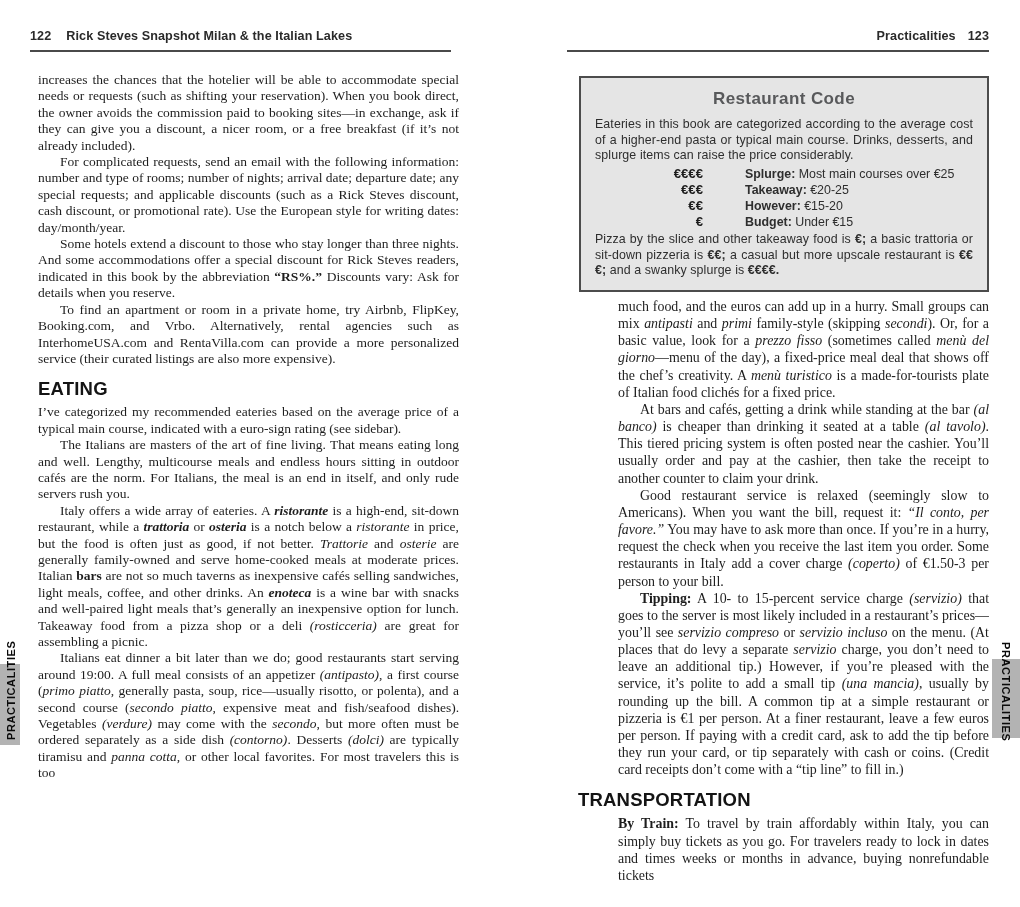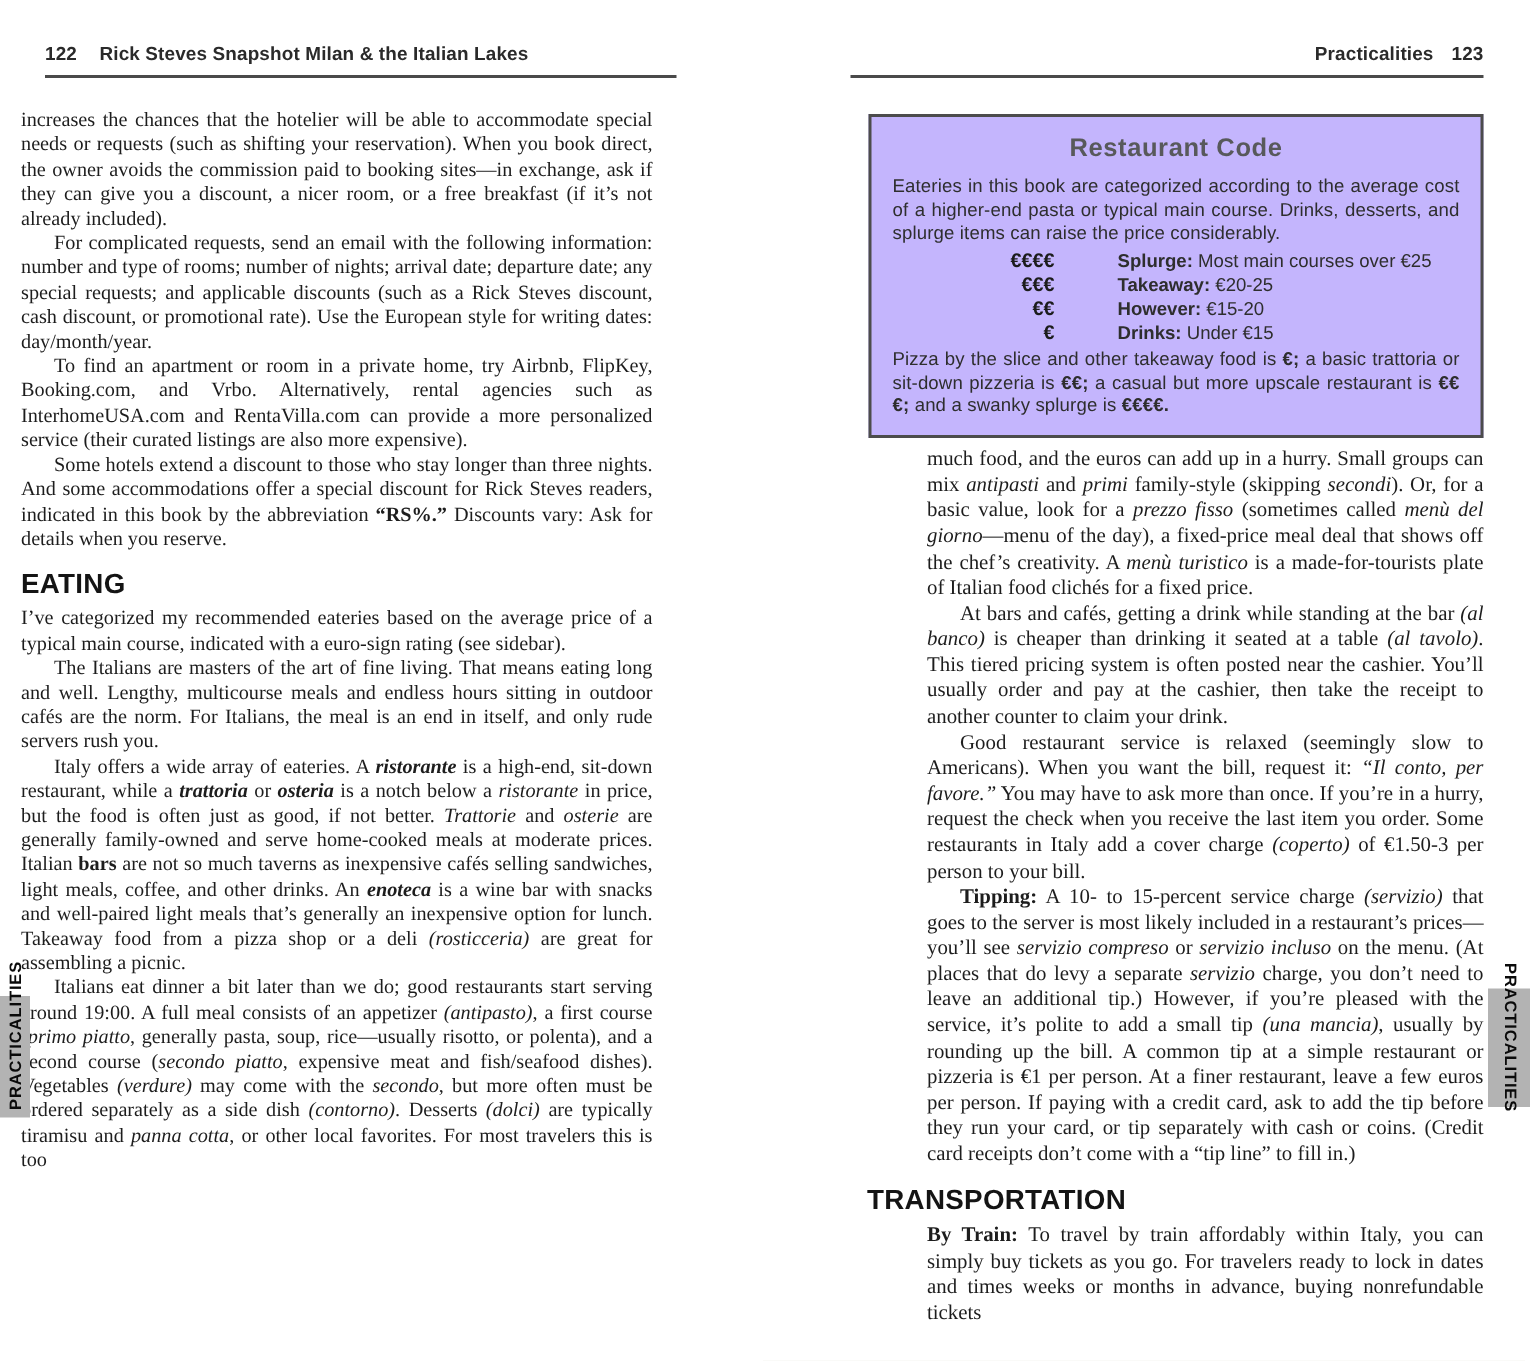--- a/index.html
+++ b/index.html
@@ -9,33 +9,33 @@
   .header{position:absolute;top:29px;font-family:"Liberation Sans", sans-serif;
           font-weight:bold;font-size:12.6px;color:#2a2a2a;letter-spacing:0.1px;}
   .header-left{left:30px;width:421px;display:flex;gap:15px;align-items:baseline;}
   .header-right{left:567px;width:422px;display:flex;gap:12px;align-items:baseline;justify-content:flex-end;}
   .pagenum{font-weight:bold;}
   .rule{position:absolute;top:50px;height:2px;background:#4a4a4a;}
   .rule-left{left:30px;width:421px;}
   .rule-right{left:567px;width:422px;}
   
   .col{position:absolute;}
-  .col-left{left:14px;top:72px;width:421px;}
+  .col-left{left:38px;top:72px;width:421px;}
   .col-right{left:578px;top:298px;width:411px;}
   .body-para{margin:0;text-align:justify;font-size:13.5px;line-height:16.4px;}
   .col-right .body-para{font-size:13.9px;line-height:17.15px;margin-left:40px;}
   .body-para.indent{text-indent:22px;}
   .flow-heading{font-family:"Liberation Sans", sans-serif;font-weight:bold;font-size:18.5px;
                 color:#141414;letter-spacing:0.2px;margin:11px 0 4px 0;}
   .seg-i{font-style:italic;}
   .seg-b{font-weight:bold;}
   .seg-bi{font-weight:bold;font-style:italic;}
   
   .sidebar-box{position:absolute;left:579px;top:76px;width:410px;box-sizing:border-box;
-               border:2px solid #4c4c4c;background:#c4b5fd;padding:9px 14px 11px 14px;
+               border:2px solid #4c4c4c;background:#e5e5e5;padding:9px 14px 11px 14px;
                font-family:"Liberation Sans", sans-serif;color:#2e2e2e;}
   .box-title{text-align:center;font-size:17px;font-weight:bold;color:#58595b;
              letter-spacing:0.4px;margin:2px 0 8px 0;}
   .box-text{font-size:12.4px;line-height:15.5px;text-align:justify;letter-spacing:0.1px;}
   .ratings{margin:2px 0 2px 0;}
   .rating-row{display:flex;line-height:16.2px;}
   .rating-symbol{width:108px;text-align:right;font-weight:bold;font-size:13.2px;color:#1c1c1c;}
   .rating-text{margin-left:42px;font-size:12.4px;color:#2e2e2e;}
   .rating-label{font-weight:bold;}
   
@@ -62,22 +62,22 @@
 
   <div class="header header-right">
     <span class="htitle">Practicalities</span>
     <span class="pagenum">123</span>
   </div>
   <div class="rule rule-right"></div>
 
   <div class="col col-left">
       <p class="body-para"><span>increases the chances that the hotelier will be able to accommodate special needs or requests (such as shifting your reservation). When you book direct, the owner avoids the commission paid to booking sites—in exchange, ask if they can give you a discount, a nicer room, or a free breakfast (if it’s not already included).</span></p>
       <p class="body-para indent"><span>For complicated requests, send an email with the following information: number and type of rooms; number of nights; arrival date; departure date; any special requests; and applicable discounts (such as a Rick Steves discount, cash discount, or promotional rate). Use the European style for writing dates: day/month/year.</span></p>
+      <p class="body-para indent"><span>Some hotels extend a discount to those who stay longer than three nights. And some accommodations offer a special discount for Rick Steves readers, indicated in this book by the abbreviation </span><span class="seg-b">“RS%.”</span><span> Discounts vary: Ask for details when you reserve.</span></p>
       <p class="body-para indent"><span>To find an apartment or room in a private home, try Airbnb, FlipKey, Booking.com, and Vrbo. Alternatively, rental agencies such as InterhomeUSA.com and RentaVilla.com can provide a more personalized service (their curated listings are also more expensive).</span></p>
-      <p class="body-para indent"><span>Some hotels extend a discount to those who stay longer than three nights. And some accommodations offer a special discount for Rick Steves readers, indicated in this book by the abbreviation </span><span class="seg-b">“RS%.”</span><span> Discounts vary: Ask for details when you reserve.</span></p>
       <div class="flow-heading">EATING</div>
       <p class="body-para"><span>I’ve categorized my recommended eateries based on the average price of a typical main course, indicated with a euro-sign rating (see sidebar).</span></p>
       <p class="body-para indent"><span>The Italians are masters of the art of fine living. That means eating long and well. Lengthy, multicourse meals and endless hours sitting in outdoor cafés are the norm. For Italians, the meal is an end in itself, and only rude servers rush you.</span></p>
       <p class="body-para indent"><span>Italy offers a wide array of eateries. A </span><span class="seg-bi">ristorante</span><span> is a high-end, sit-down restaurant, while a </span><span class="seg-bi">trattoria</span><span> or </span><span class="seg-bi">osteria</span><span> is a notch below a </span><span class="seg-i">ristorante</span><span> in price, but the food is often just as good, if not better. </span><span class="seg-i">Trattorie</span><span> and </span><span class="seg-i">osterie</span><span> are generally family-owned and serve home-cooked meals at moderate prices. Italian </span><span class="seg-b">bars</span><span> are not so much taverns as inexpensive cafés selling sandwiches, light meals, coffee, and other drinks. An </span><span class="seg-bi">enoteca</span><span> is a wine bar with snacks and well-paired light meals that’s generally an inexpensive option for lunch. Takeaway food from a pizza shop or a deli </span><span class="seg-i">(rosticceria)</span><span> are great for assembling a picnic.</span></p>
       <p class="body-para indent"><span>Italians eat dinner a bit later than we do; good restaurants start serving around 19:00. A full meal consists of an appetizer </span><span class="seg-i">(antipasto)</span><span>, a first course (</span><span class="seg-i">primo piatto</span><span>, generally pasta, soup, rice—usually risotto, or polenta), and a second course (</span><span class="seg-i">secondo piatto</span><span>, expensive meat and fish/seafood dishes). Vegetables </span><span class="seg-i">(verdure)</span><span> may come with the </span><span class="seg-i">secondo</span><span>, but more often must be ordered separately as a side dish </span><span class="seg-i">(contorno)</span><span>. Desserts </span><span class="seg-i">(dolci)</span><span> are typically tiramisu and </span><span class="seg-i">panna cotta</span><span>, or other local favorites. For most travelers this is too</span></p>
     </div>
 
   <div class="sidebar-box">
     <div class="box-title">Restaurant Code</div>
     <div class="box-text"><span>Eateries in this book are categorized according to the average cost of a higher-end pasta or typical main course. Drinks, desserts, and splurge items can raise the price considerably.</span></div>
@@ -89,21 +89,21 @@
       <div class="rating-row">
         <span class="rating-symbol">€€€</span>
         <span class="rating-text"><span class="rating-label">Takeaway:</span><span> €20-25</span></span>
       </div>
       <div class="rating-row">
         <span class="rating-symbol">€€</span>
         <span class="rating-text"><span class="rating-label">However:</span><span> €15-20</span></span>
       </div>
       <div class="rating-row">
         <span class="rating-symbol">€</span>
-        <span class="rating-text"><span class="rating-label">Drinks:</span><span> Under €15</span></span>
+        <span class="rating-text"><span class="rating-label">Budget:</span><span> Under €15</span></span>
       </div>
     </div>
     <div class="box-text"><span>Pizza by the slice and other takeaway food is </span><span class="seg-b">€;</span><span> a basic trattoria or sit-down pizzeria is </span><span class="seg-b">€€;</span><span> a casual but more upscale restaurant is </span><span class="seg-b">€€€;</span><span> and a swanky splurge is </span><span class="seg-b">€€€€.</span></div>
   </div>
 
   <div class="col col-right">
       <p class="body-para"><span>much food, and the euros can add up in a hurry. Small groups can mix </span><span class="seg-i">antipasti</span><span> and </span><span class="seg-i">primi</span><span> family-style (skipping </span><span class="seg-i">secondi</span><span>). Or, for a basic value, look for a </span><span class="seg-i">prezzo fisso</span><span> (sometimes called </span><span class="seg-i">menù del giorno</span><span>—menu of the day), a fixed-price meal deal that shows off the chef’s creativity. A </span><span class="seg-i">menù turistico</span><span> is a made-for-tourists plate of Italian food clichés for a fixed price.</span></p>
       <p class="body-para indent"><span>At bars and cafés, getting a drink while standing at the bar </span><span class="seg-i">(al banco)</span><span> is cheaper than drinking it seated at a table </span><span class="seg-i">(al tavolo)</span><span>. This tiered pricing system is often posted near the cashier. You’ll usually order and pay at the cashier, then take the receipt to another counter to claim your drink.</span></p>
       <p class="body-para indent"><span>Good restaurant service is relaxed (seemingly slow to Americans). When you want the bill, request it: </span><span class="seg-i">“Il conto, per favore.”</span><span> You may have to ask more than once. If you’re in a hurry, request the check when you receive the last item you order. Some restaurants in Italy add a cover charge </span><span class="seg-i">(coperto)</span><span> of €1.50-3 per person to your bill.</span></p>
       <p class="body-para indent"><span class="seg-b">Tipping:</span><span> A 10- to 15-percent service charge </span><span class="seg-i">(servizio)</span><span> that goes to the server is most likely included in a restaurant’s prices—you’ll see </span><span class="seg-i">servizio compreso</span><span> or </span><span class="seg-i">servizio incluso</span><span> on the menu. (At places that do levy a separate </span><span class="seg-i">servizio</span><span> charge, you don’t need to leave an additional tip.) However, if you’re pleased with the service, it’s polite to add a small tip </span><span class="seg-i">(una mancia)</span><span>, usually by rounding up the bill. A common tip at a simple restaurant or pizzeria is €1 per person. At a finer restaurant, leave a few euros per person. If paying with a credit card, ask to add the tip before they run your card, or tip separately with cash or coins. (Credit card receipts don’t come with a “tip line” to fill in.)</span></p>

